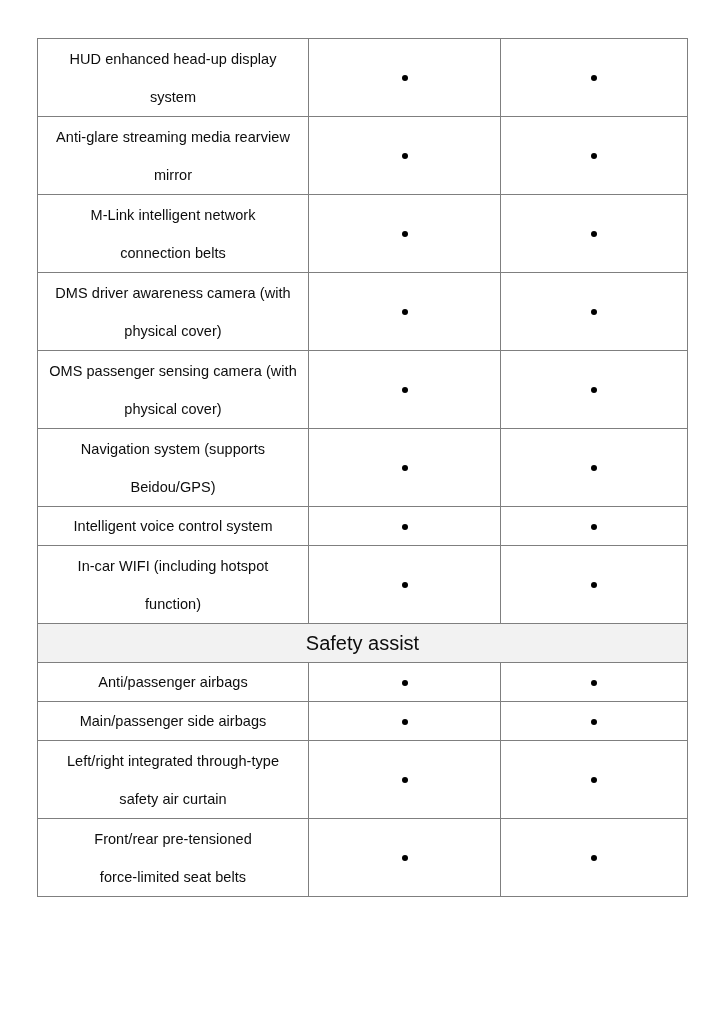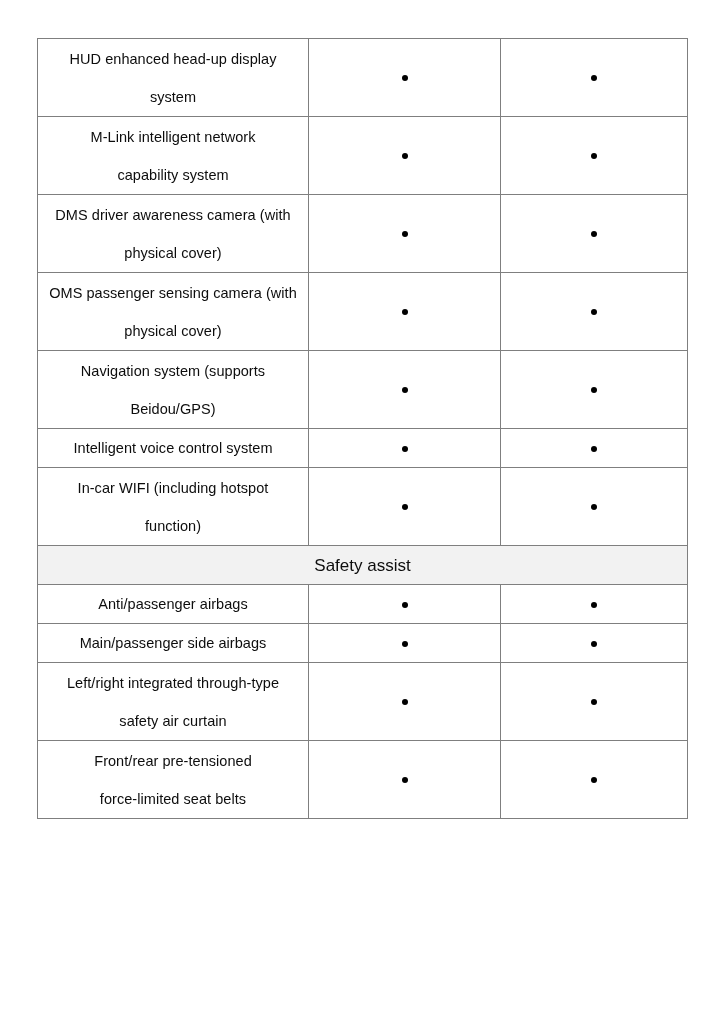--- a/index.html
+++ b/index.html
@@ -60,21 +60,21 @@
 
   
   tr.row-1line td { height: 38px; }
   
   tr.row-2line td { height: 77px; }
 
   
   tr.section-row td {
     background: #f2f2f2;
     height: 38px;
-    font-size: 17px;
+    font-size: 20px;
     color: #0d0d0d;
     text-align: center;
   }
 
   
   .mark-dot {
     display: inline-block;
     width: 6px;
     height: 6px;
     border-radius: 50%;
@@ -97,22 +97,30 @@
         <tr class="row-2line">
           <td class="feature-cell">
             <span class="feature-text">HUD enhanced head-up display</span>
             <span class="feature-text">system</span>
           </td>
           <td class="mark-cell"><span class="mark-dot"></span></td>
           <td class="mark-cell"><span class="mark-dot"></span></td>
         </tr>
         <tr class="row-2line">
           <td class="feature-cell">
+            <span class="feature-text">Anti-glare streaming media rearview</span>
+            <span class="feature-text">mirror</span>
+          </td>
+          <td class="mark-cell"><span class="mark-dot"></span></td>
+          <td class="mark-cell"><span class="mark-dot"></span></td>
+        </tr>
+        <tr class="row-2line">
+          <td class="feature-cell">
             <span class="feature-text">M-Link intelligent network</span>
-            <span class="feature-text">capability system</span>
+            <span class="feature-text">connection belts</span>
           </td>
           <td class="mark-cell"><span class="mark-dot"></span></td>
           <td class="mark-cell"><span class="mark-dot"></span></td>
         </tr>
         <tr class="row-2line">
           <td class="feature-cell">
             <span class="feature-text">DMS driver awareness camera (with</span>
             <span class="feature-text">physical cover)</span>
           </td>
           <td class="mark-cell"><span class="mark-dot"></span></td>

